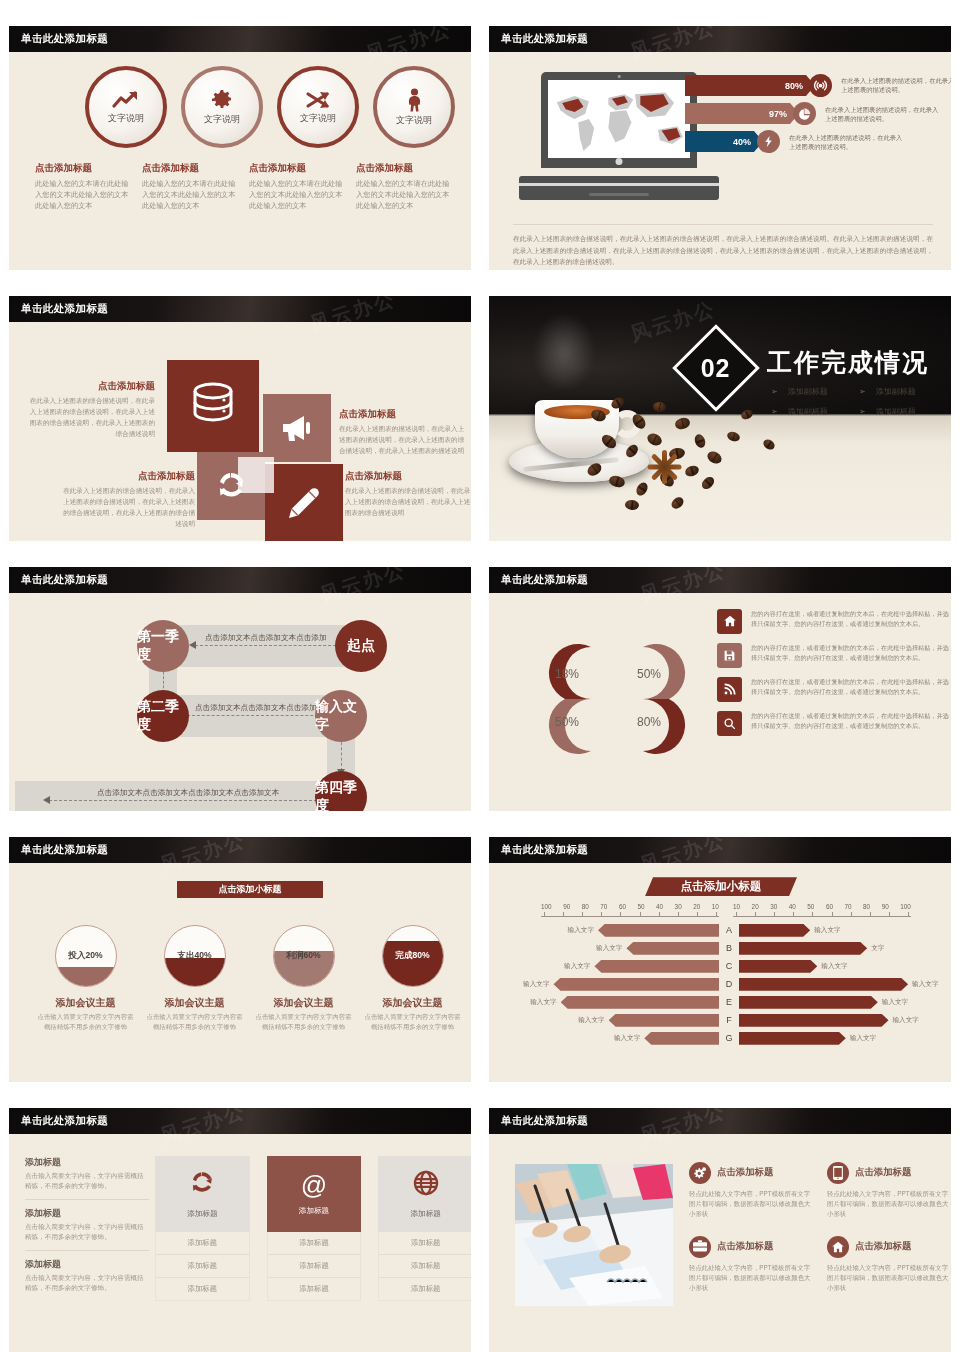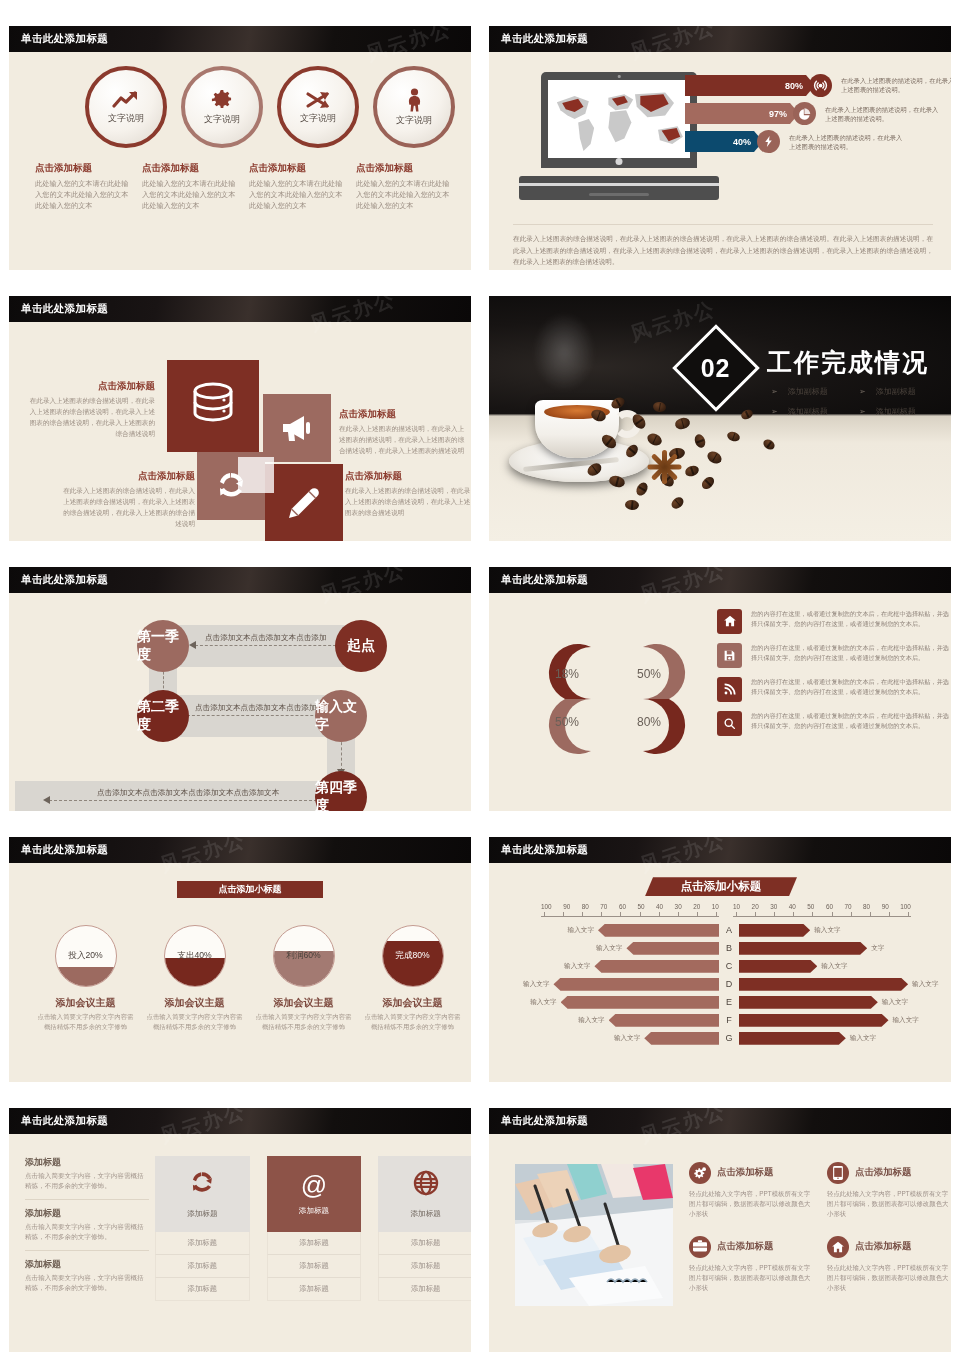--- a/index.html
+++ b/index.html
@@ -161,21 +161,21 @@
   .s7-bar{ position:absolute; left:168px; top:18px; width:146px; height:17px;
            background:#7e2f24; color:#fff; font-size:9px; font-weight:bold;
            display:flex; align-items:center; justify-content:center; }
   .s7-cols{ position:absolute; left:22px; top:62px; width:436px; display:flex; }
   .s7-col{ width:109px; display:flex; flex-direction:column; align-items:center; }
   .s7-circ{ position:relative; width:62px;height:62px;border-radius:50%; overflow:hidden;
             background:#fdfbf7; border:1px solid #c49b91; }
   .s7-fill{ position:absolute; left:0; bottom:0; width:100%; }
   .s7-val{ position:absolute; left:0; top:0; width:100%; height:100%;
            display:flex; align-items:center; justify-content:center;
-           font-size:8.6px; font-weight:normal; color:#4b423c; }
+           font-size:8.6px; font-weight:bold; color:#4b423c; }
   .s7-t{ font-size:10px; font-weight:bold; color:#7d4a3f; margin-top:9px; }
   .s7-p{ font-size:6.4px; line-height:1.5; color:#a3968b; text-align:center; margin-top:2px; width:98px;}
 
   
   .s8-ttl{ position:absolute; left:156px; top:14px; width:152px; height:19px;
            background:#7e2f24; color:#fff; font-size:11.5px; font-weight:bold;
            display:flex;align-items:center;justify-content:center;
            clip-path:polygon(8px 0, 100% 0, calc(100% - 8px) 100%, 0 100%); }
   .s8-ax{ position:absolute; top:40px; font-size:6.4px; color:#6d625a; }
   .s8-axl{ left:52px; width:178px; }

